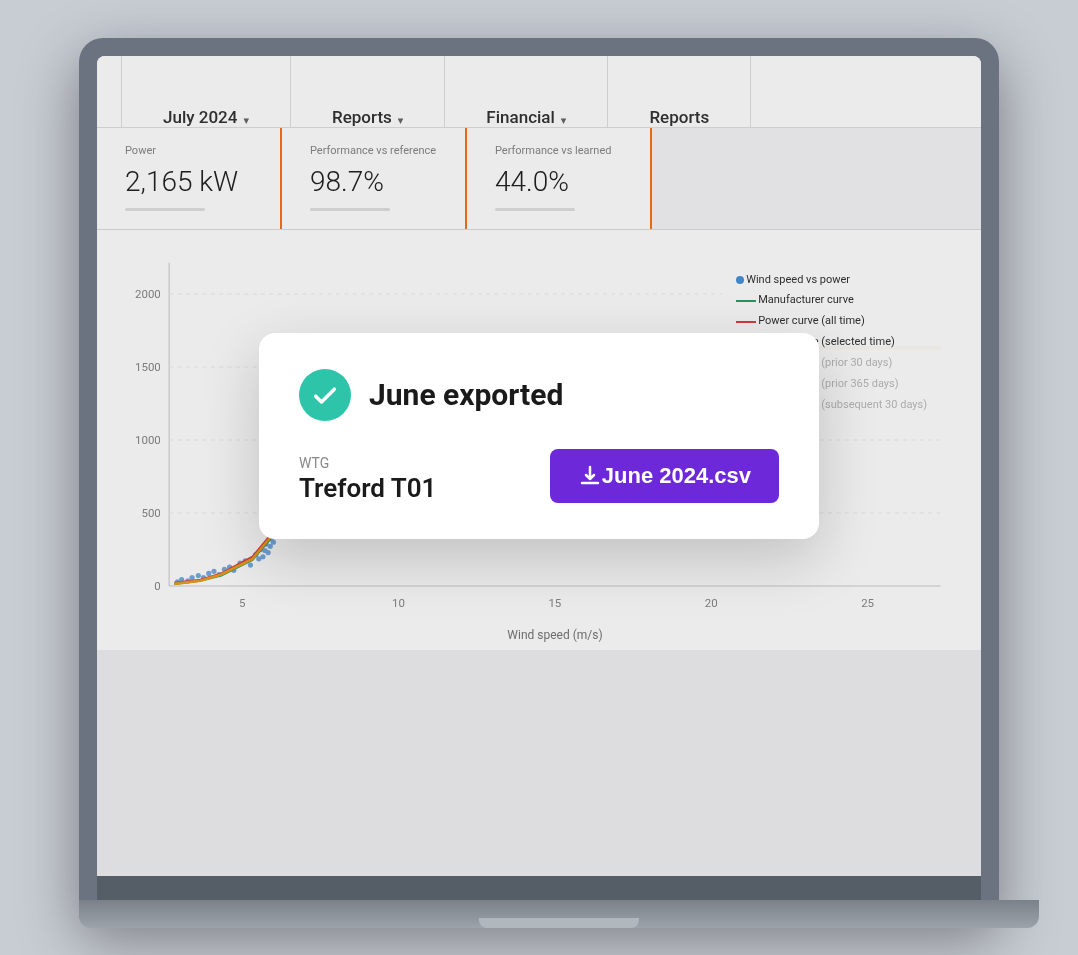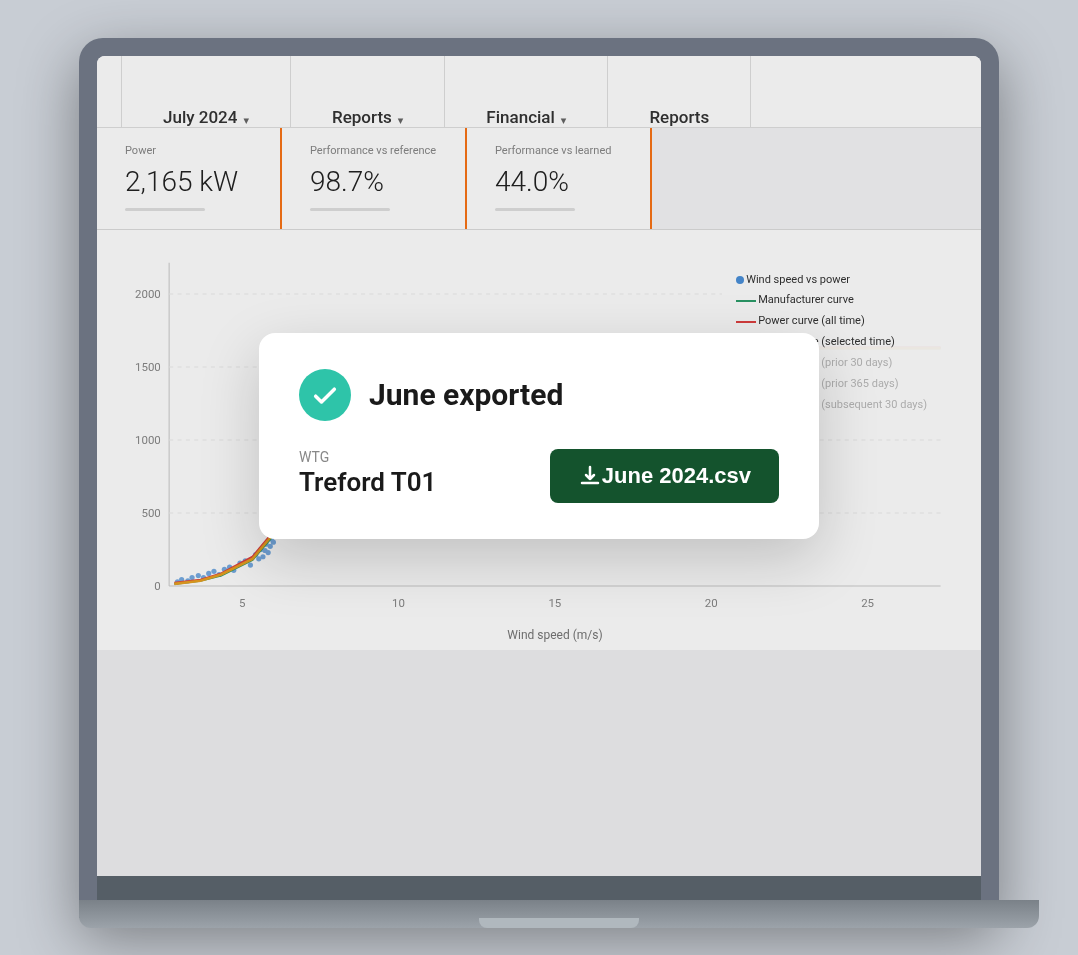--- a/index.html
+++ b/index.html
@@ -198,39 +198,39 @@
     }
 
     .modal-title {
       font-size: 30px;
       font-weight: 700;
       color: #1a1a1a;
     }
 
     .modal-body {
       display: flex;
-      align-items: flex-start;
+      align-items: flex-end;
       justify-content: space-between;
     }
 
     .wtg-info .wtg-label {
       font-size: 14px;
       color: #888;
       font-weight: 400;
     }
 
     .wtg-info .wtg-name {
       font-size: 26px;
       font-weight: 600;
       color: #1a1a1a;
       margin-top: 2px;
     }
 
     .download-btn {
-      background: #14532d;
+      background: #6d28d9;
       color: #ffffff;
       border: none;
       border-radius: 8px;
       padding: 14px 28px;
       font-size: 22px;
       font-weight: 600;
       cursor: pointer;
       display: flex;
       align-items: center;
       gap: 0;

